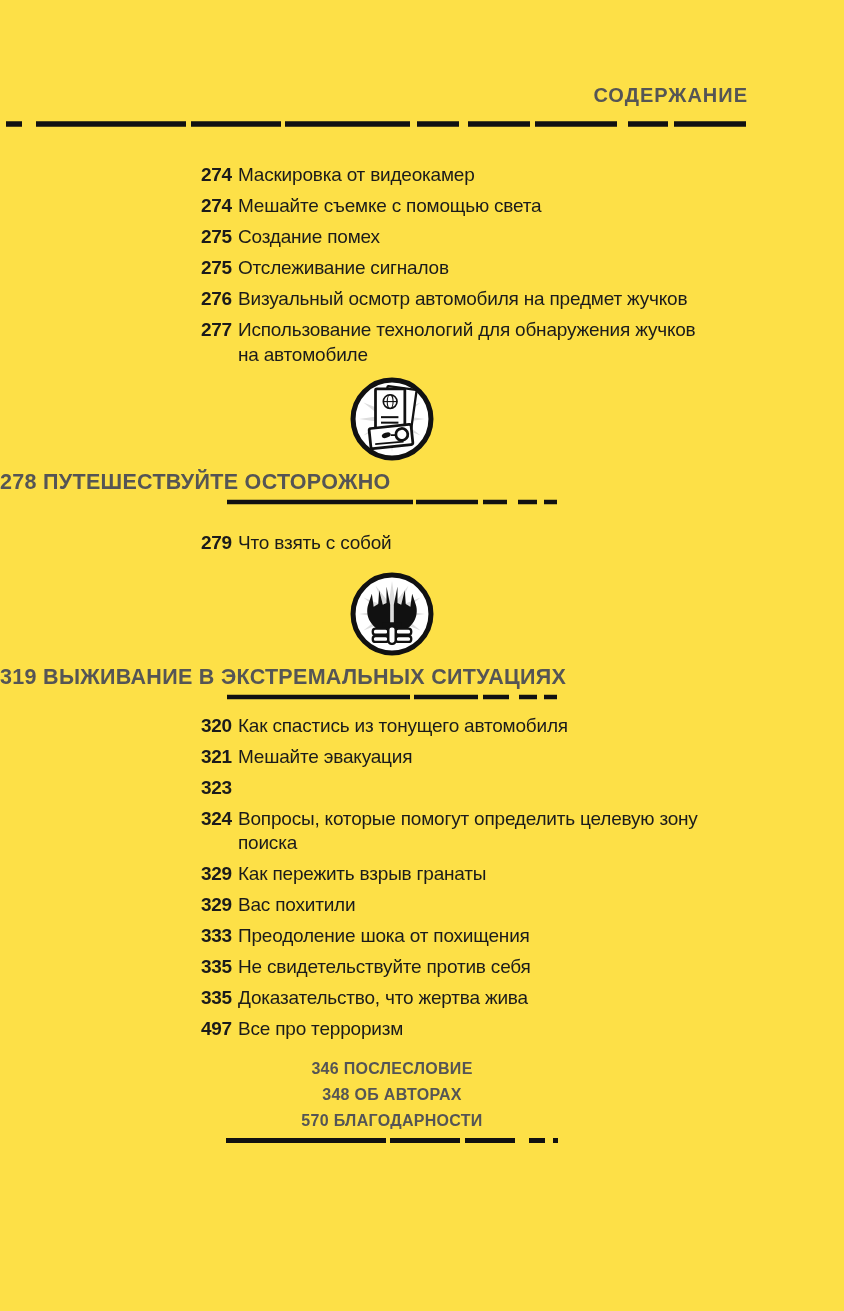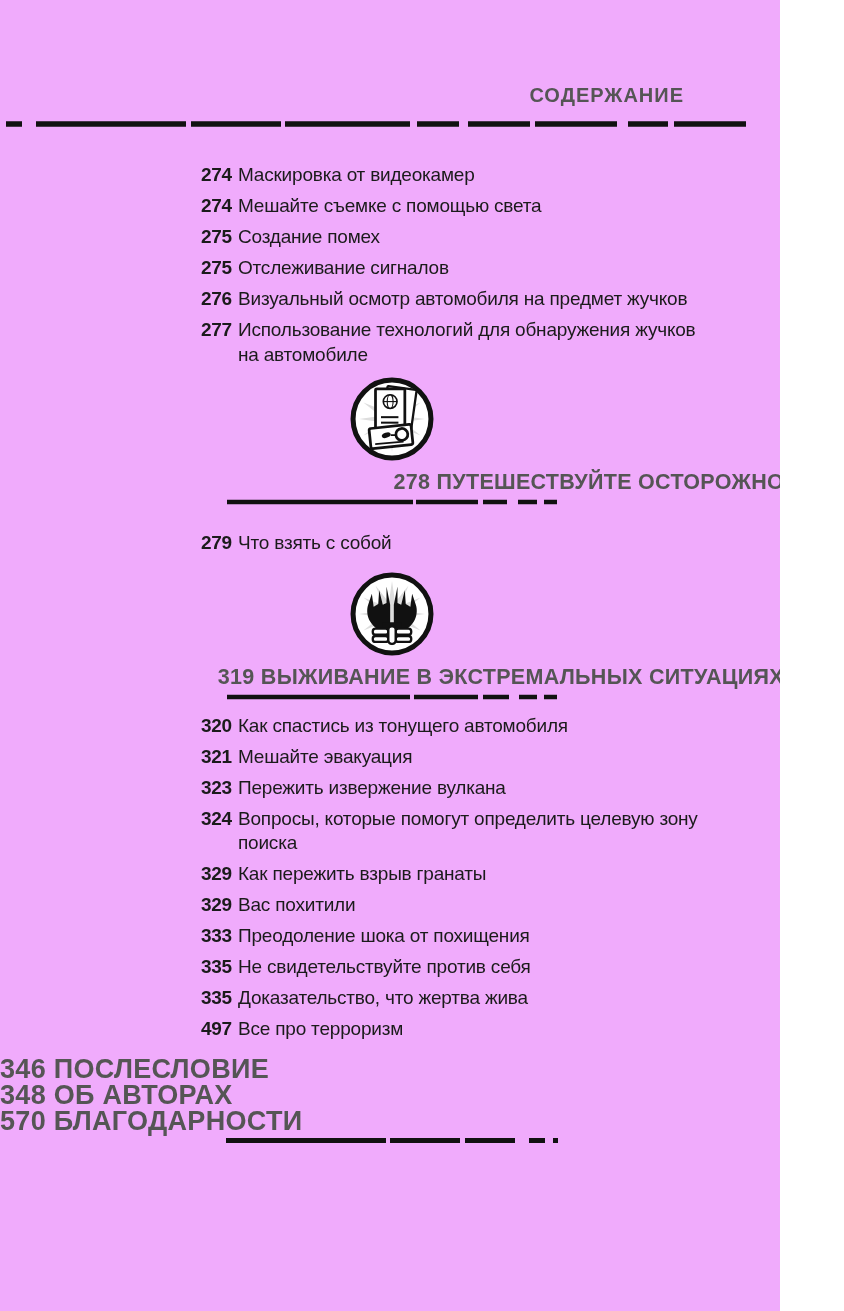--- a/index.html
+++ b/index.html
@@ -1,24 +1,23 @@
 <!DOCTYPE html>
 <html><head>
 <meta charset="utf-8">
 <style>
   html,body { margin:0; padding:0; background:#ffffff; }
   .page {
     position: relative;
-    width: 760px;
+    width: 844px;
     height: 1311px;
-    background: #f0abfc;
+    background: #fde047;
     font-family: "Liberation Sans", sans-serif;
     color: #1b1b1b;
     overflow: hidden;
-    padding-left: 20px;
   }
   .header-title {
     position: absolute;
     top: 84px;
     right: 96px;
     font-size: 20px;
     font-weight: 700;
     letter-spacing: 1px;
     color: #555555;
   }
@@ -50,39 +49,39 @@
     margin-left: 6px;
     max-width: 478px;
   }
   .icon-wrap {
     width: 88px;
     margin: 8px auto 0 auto;
   }
   .icon-wrap.second { margin-top: 14px; }
   .section-header {
     margin-top: 3px;
-    text-align: right;
+    text-align: left;
     color: #555555;
     font-size: 21.5px;
     line-height: 24px;
     font-weight: 700;
     letter-spacing: 0.3px;
     white-space: nowrap;
   }
   .section-rule {
     display: block;
     margin: 5px auto 0 auto;
   }
   .block2 { margin-top: 26px; }
   .block3 { margin-top: 14px; }
   .back-matter {
     margin-top: 14px;
-    text-align: left;
+    text-align: center;
     color: #555555;
-    font-size: 27px;
+    font-size: 16px;
     line-height: 26px;
     font-weight: 700;
     letter-spacing: 0.3px;
   }
   .rule-bottom {
     display: block;
     margin: 3px auto 0 auto;
   }
   svg .ink { stroke:#111111; }
 </style>
@@ -206,21 +205,20 @@
     <span class="toc-title">Как спастись из тонущего автомобиля</span>
   </div>
 
   <div class="toc-row">
     <span class="toc-num">321</span>
     <span class="toc-title">Мешайте эвакуация</span>
   </div>
 
   <div class="toc-row">
     <span class="toc-num">323</span>
-    <span class="toc-title">Пережить извержение вулкана</span>
   </div>
 
   <div class="toc-row">
     <span class="toc-num">324</span>
     <span class="toc-title">Вопросы, которые помогут определить целевую зону поиска</span>
   </div>
 
 
   <div class="toc-row">
     <span class="toc-num">329</span>

